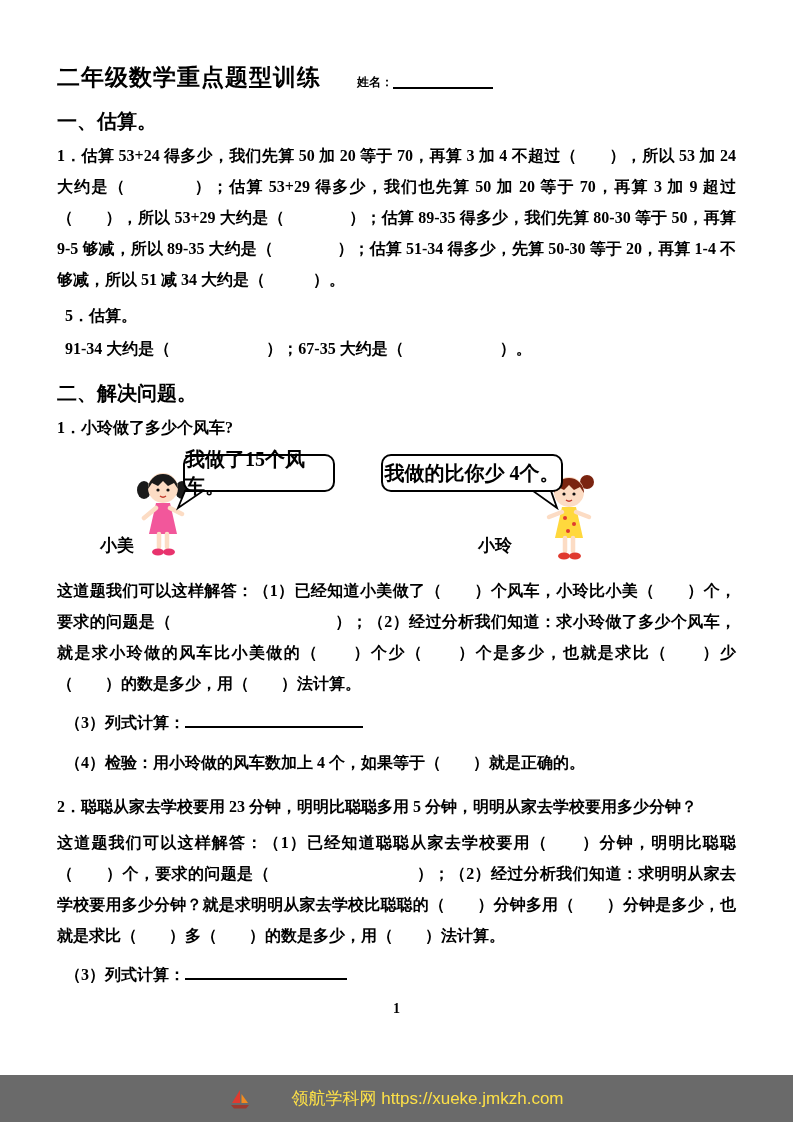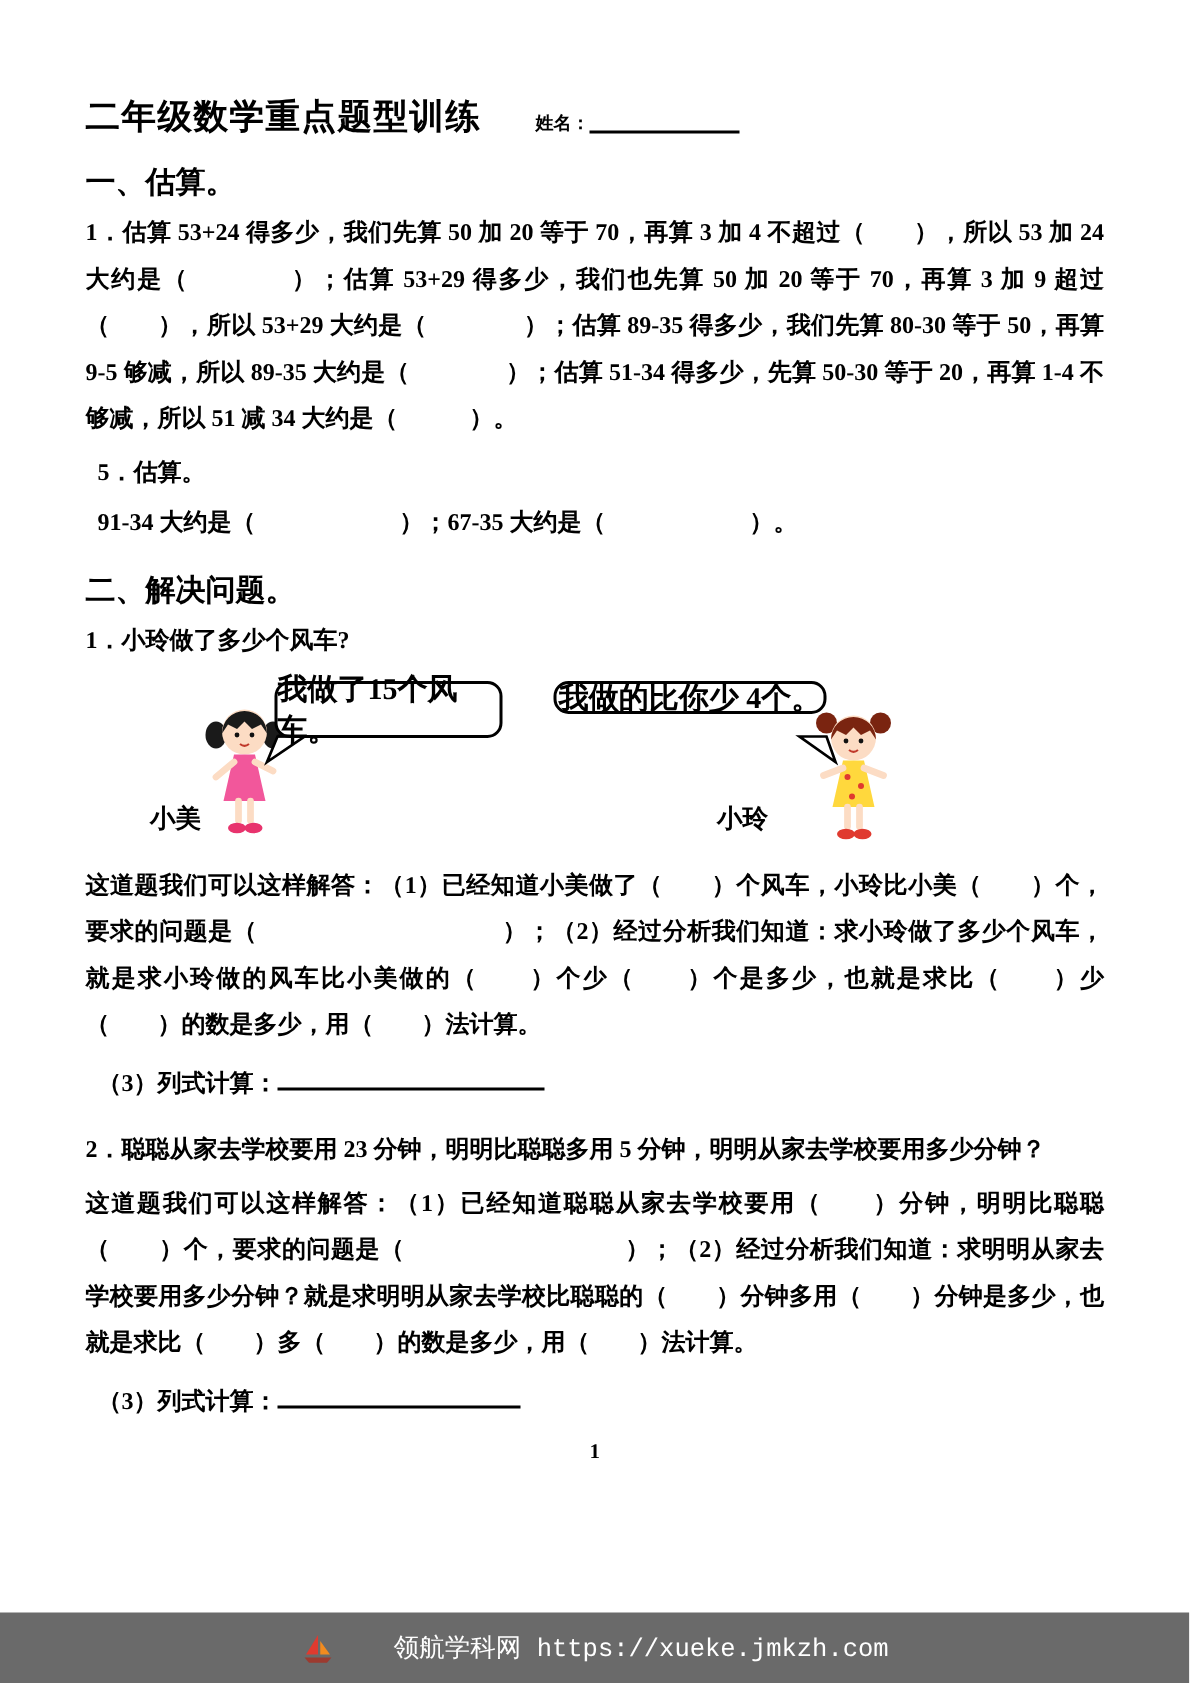--- a/index.html
+++ b/index.html
@@ -24,21 +24,21 @@
           font-size:20px;font-weight:bold;display:flex;align-items:center;justify-content:center;
           box-sizing:border-box;z-index:2;}
   .tail{position:absolute;z-index:1;}
   .girl{position:absolute;}
   .char-label{position:absolute;font-size:17px;font-weight:bold;}
 
   .page-number{text-align:center;font-size:14px;font-weight:bold;margin-top:10px;}
 
   .footer{position:absolute;left:0;right:0;bottom:0;height:47px;background:#6a6a6a;
           display:flex;align-items:center;justify-content:center;gap:8px;}
-  .footer-text{color:#ffffff;font-size:17px;font-family:Liberation Mono, monospace;margin-left:32px;}
+  .footer-text{color:#fde047;font-size:17px;font-family:Liberation Sans, sans-serif;margin-left:32px;}
 </style>
 </head>
 <body>
 
 <div class="page">
   <div class="content">
 
     <div class="title-row">
       <span class="doc-title">二年级数学重点题型训练</span>
       <span class="name-wrap">
@@ -57,21 +57,21 @@
 
     <p class="body">1．小玲做了多少个风车?</p>
 
     <div class="illustration">
 
       <div class="bubble" style="left:126px;top:6px;width:152px;height:38px;">我做了15个风车。</div>
       <svg class="tail" style="left:118px;top:42px;" width="32" height="22" viewBox="0 0 32 22">
         <polygon points="28,1 10,1 3,18" fill="#ffffff" stroke="#000" stroke-width="1.8"></polygon>
       </svg>
 
-      <div class="bubble" style="left:312px;top:6px;width:182px;height:22px;">我做的比你少 4个。</div>
+      <div class="bubble" style="left:324px;top:6px;width:182px;height:38px;">我做的比你少 4个。</div>
       <svg class="tail" style="left:472px;top:42px;" width="32" height="22" viewBox="0 0 32 22">
         <polygon points="4,1 22,1 28,18" fill="#ffffff" stroke="#000" stroke-width="1.8"></polygon>
       </svg>
 
       <svg class="girl" style="left:78px;top:20px;" width="56" height="90" viewBox="0 0 56 90">
         <ellipse cx="9" cy="22" rx="7" ry="9" fill="#1a1a1a"></ellipse>
         <ellipse cx="47" cy="22" rx="7" ry="9" fill="#1a1a1a"></ellipse>
         <circle cx="28" cy="20" r="15" fill="#fcdcc4"></circle>
         <path d="M13 21 a15 15 0 0 1 30 0 l-4 -6 -6 3 -5 -5 -5 5 -6 -3 z" fill="#1a1a1a"></path>
         <circle cx="23" cy="22" r="1.6" fill="#111"></circle>
@@ -109,20 +109,21 @@
       <span class="char-label" style="left:43px;top:86px;">小美</span>
       <span class="char-label" style="left:421px;top:86px;">小玲</span>
     </div>
 
     <p class="body">这道题我们可以这样解答：（1）已经知道小美做了（　　）个风车，小玲比小美（　　）个，要求的问题是（　　　　　　　　　　）；（2）经过分析我们知道：求小玲做了多少个风车，就是求小玲做的风车比小美做的（　　）个少（　　）个是多少，也就是求比（　　）少（　　）的数是多少，用（　　）法计算。</p>
 
     <p class="body indent step-row">
       <span>（3）列式计算：</span><span class="fill-line"></span>
     </p>
 
+    <p class="body indent step-row">（4）检验：用小玲做的风车数加上 4 个，如果等于（　　）就是正确的。</p>
 
     <p class="body" style="margin-top:12px;">2．聪聪从家去学校要用 23 分钟，明明比聪聪多用 5 分钟，明明从家去学校要用多少分钟？</p>
 
     <p class="body">这道题我们可以这样解答：（1）已经知道聪聪从家去学校要用（　　）分钟，明明比聪聪（　　）个，要求的问题是（　　　　　　　　　）；（2）经过分析我们知道：求明明从家去学校要用多少分钟？就是求明明从家去学校比聪聪的（　　）分钟多用（　　）分钟是多少，也就是求比（　　）多（　　）的数是多少，用（　　）法计算。</p>
 
     <p class="body indent step-row">
       <span>（3）列式计算：</span><span class="fill-line" style="width:162px;"></span>
     </p>
 
     <div class="page-number">1</div>

